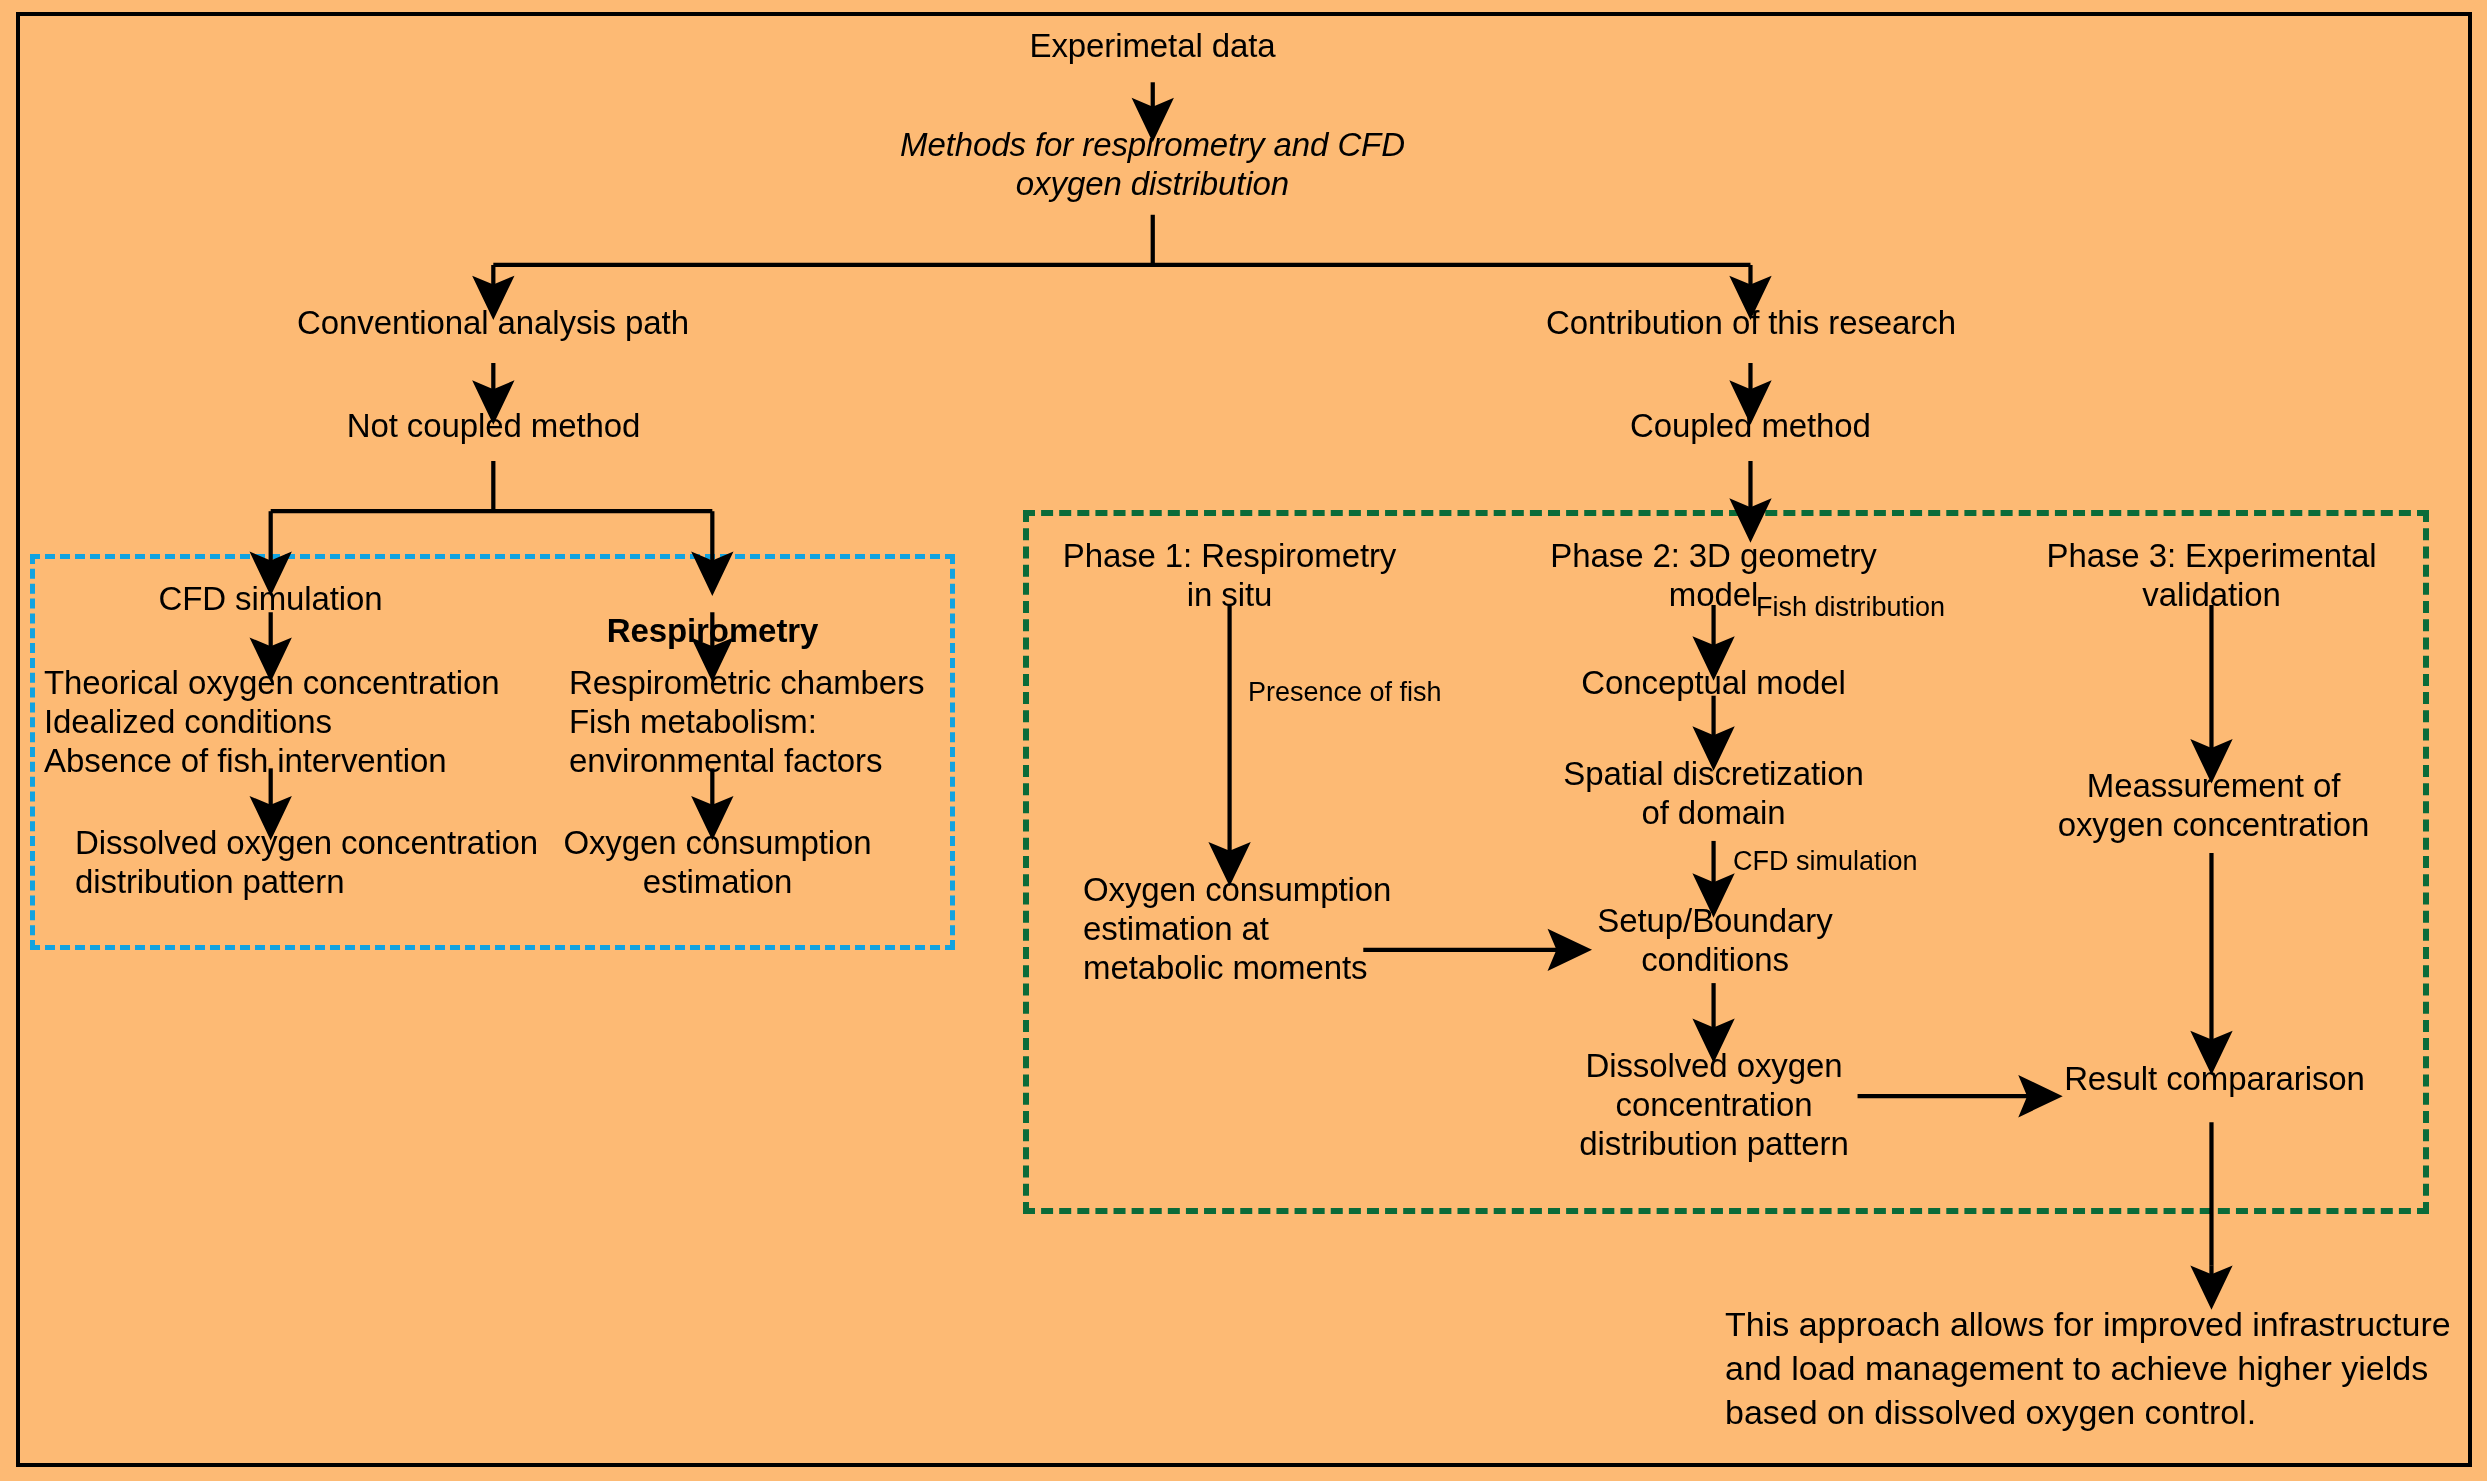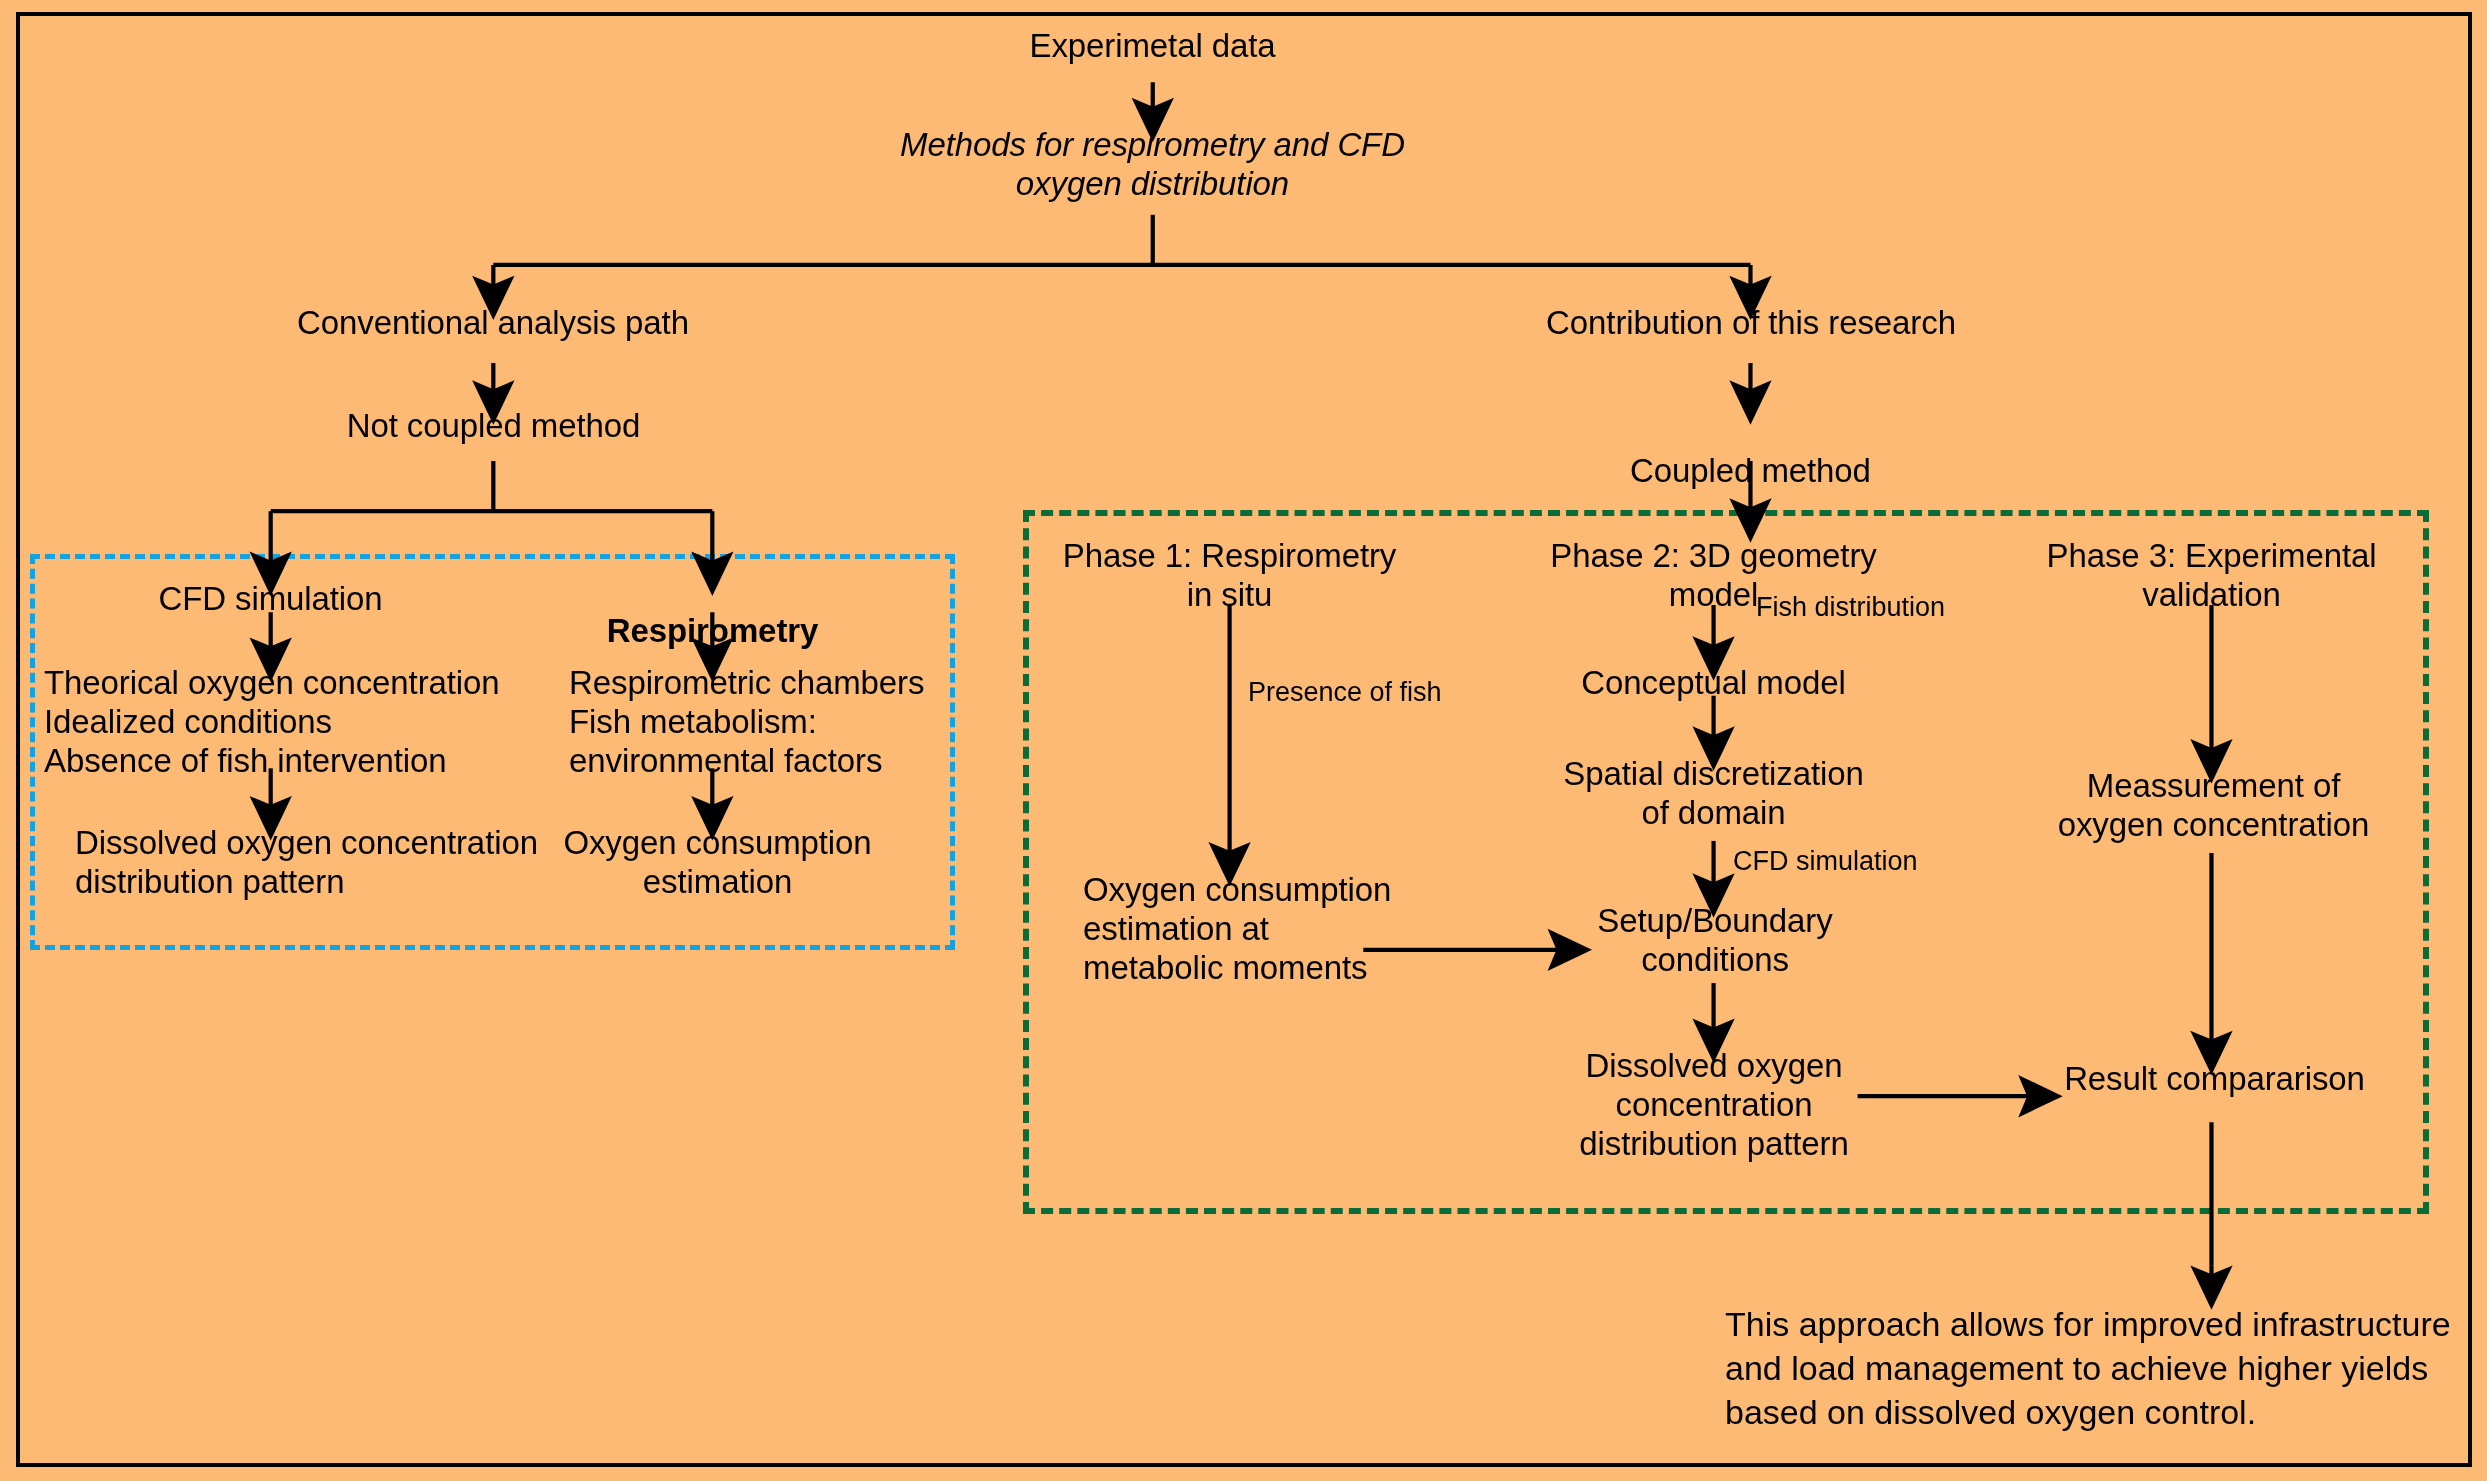--- a/index.html
+++ b/index.html
@@ -103,21 +103,21 @@
 
   <div class="node" style="left:865px; top:126px; width:575px;font-style:italic;">Methods for respirometry and CFD
 oxygen distribution</div>
 
   <div class="node" style="left:275px; top:304px; width:436px;">Conventional analysis path</div>
 
   <div class="node" style="left:306px; top:407px; width:375px;">Not coupled method</div>
 
   <div class="node" style="left:1521px; top:304px; width:460px;">Contribution of this research</div>
 
-  <div class="node" style="left:1569px; top:407px; width:363px;margin-top:45px;">Coupled method</div>
+  <div class="node" style="left:1569px; top:407px; width:363px;">Coupled method</div>
 
   <div class="node" style="left:95px; top:580px; width:351px;">CFD simulation</div>
 
   <div class="node" style="left:537px; top:612px; width:351px;font-weight:bold;">Respirometry</div>
 
   <div class="node left" style="left:44px; top:664px; width:496px;">Theorical oxygen concentration
 Idealized conditions
 Absence of fish intervention</div>
 
   <div class="node left" style="left:569px; top:664px; width:387px;">Respirometric chambers

